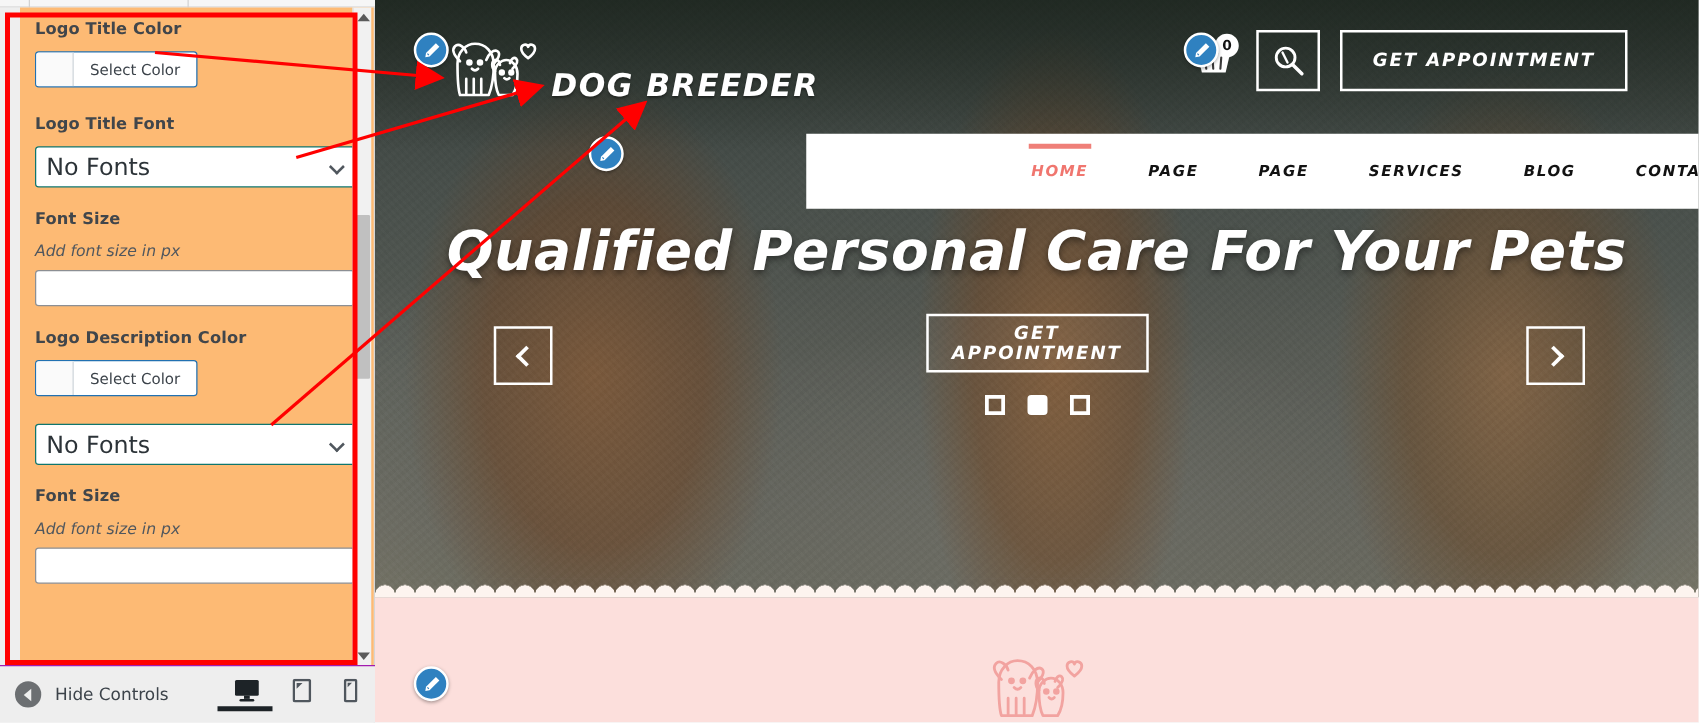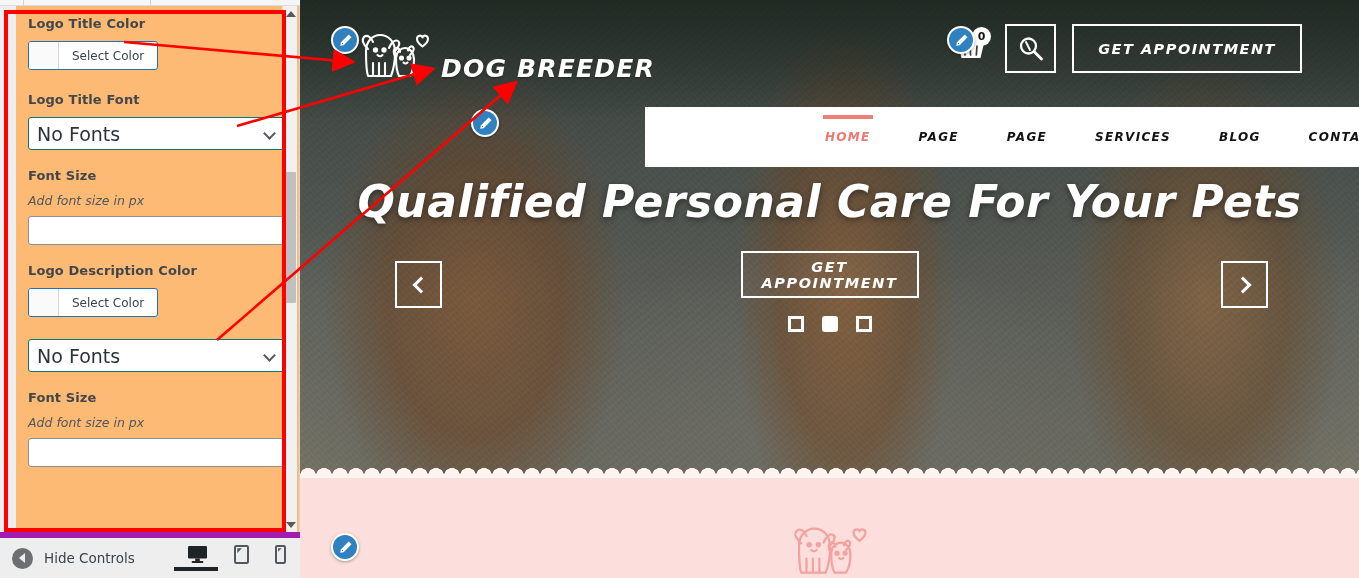--- a/index.html
+++ b/index.html
@@ -100,21 +100,21 @@
   .tri-down { width: 0; height: 0; border-left: 5px solid transparent;
               border-right: 5px solid transparent; border-top: 6px solid #5a5a5a; }
   #sbthumb {
     position: absolute; left: 2px; top: 166px;
     width: 11px; height: 131px; background: #c0c0c0; border-radius: 1px;
   }
 
   
   #botbar {
     position: absolute; left: 0; bottom: 0; width: 300px; height: 46px;
-    background: #eeeeee; border-top: 6px solid #a21caf;
+    background: #eeeeee; border-top: 1px solid #a21caf;
     display: flex; align-items: center;
   }
   #hide-controls {
     display: flex; align-items: center; gap: 11px;
     margin-left: 12px; cursor: pointer;
   }
   .collapse-circle {
     width: 21px; height: 21px; border-radius: 50%;
     background: #6c6f72; display: flex; align-items: center; justify-content: center;
   }

